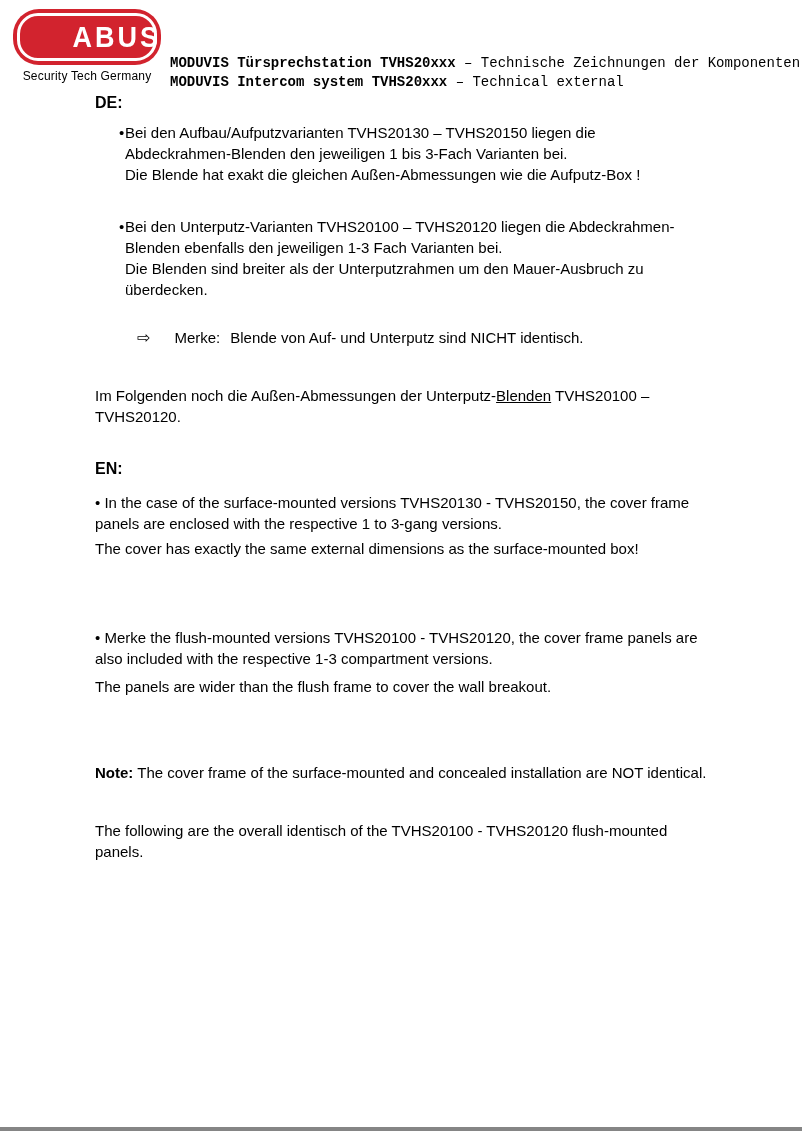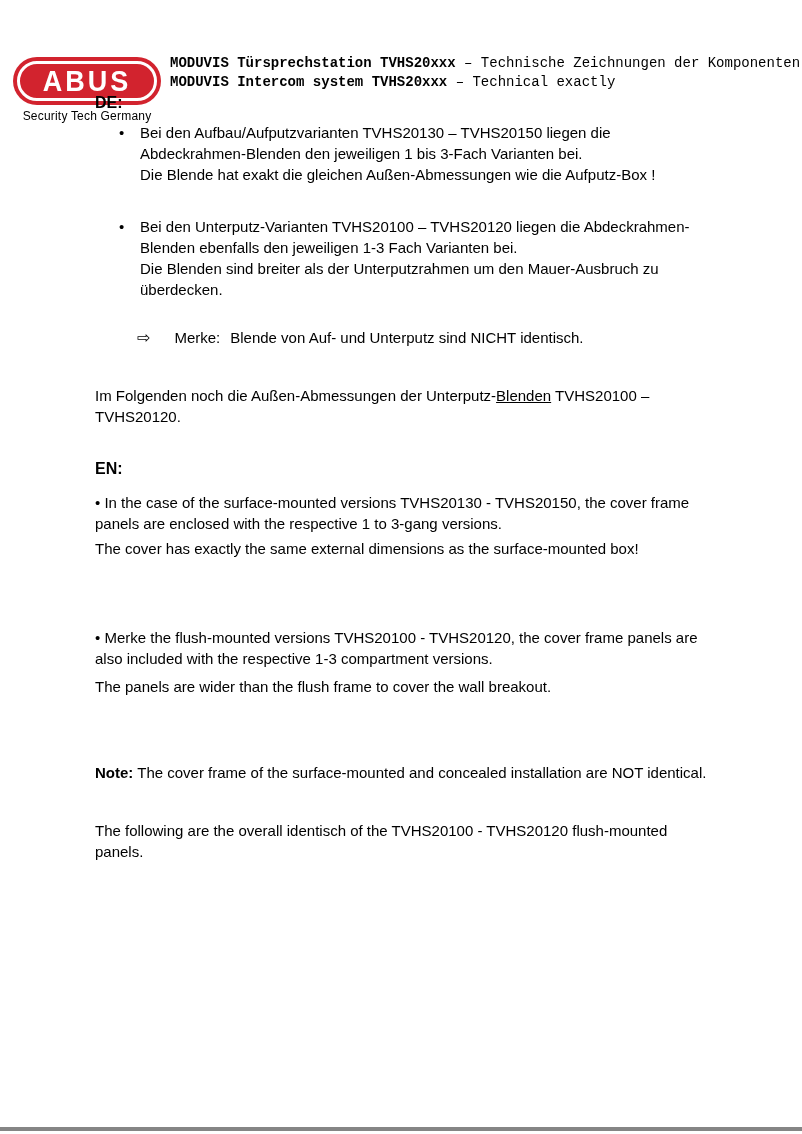--- a/index.html
+++ b/index.html
@@ -11,27 +11,26 @@
     font-family: "Liberation Sans", sans-serif;
     color: #000000;
     overflow: hidden;
     margin: 0 auto;
   }
 
   
   .logo { position: absolute; left: 13px; top: 9px; width: 148px; }
   .logo-pill {
     position: relative;
-    height: 48px;
+    height: 56px;
     background: #d2232e;
     border-radius: 26px;
     display: flex;
     align-items: center;
-    justify-content: center;
-    margin-top: 48px;
+    justify-content: flex-end;
   }
   .logo-pill::after {
     content: "";
     position: absolute;
     inset: 4px;
     border: 3px solid #ffffff;
     border-radius: 21px;
     pointer-events: none;
   }
   .logo-text {
@@ -70,21 +69,21 @@
     position: absolute;
     left: 95px;
     font-size: 15px;
     line-height: 21px;
     white-space: nowrap;
   }
   .h { font-size: 16px; font-weight: bold; }
 
   .bullet { left: 119px; }
   .bullet .marker { position: absolute; left: 0; top: 0; }
-  .bullet .lines { margin-left: 21px; }
+  .bullet .lines { margin-left: 6px; }
 
   .merke { left: 137px; }
   .merke .arrow { font-size: 16px; }
   .merke .merke-label { margin-left: 24px; }
   .merke .merke-text { margin-left: 10px; }
 
   .bottom-bar {
     position: absolute;
     left: 0;
     top: 1127px;
@@ -100,21 +99,21 @@
 
   <div class="logo">
     <div class="logo-pill" style="background: rgb(210, 35, 46);">
       <span class="logo-text">ABUS</span>
     </div>
     <div class="logo-tagline">Security Tech Germany</div>
   </div>
 
   <div class="header">
     <div><span class="b">MODUVIS Türsprechstation TVHS20xxx</span><span> – Technische Zeichnungen der Komponenten</span></div>
-    <div><span class="b">MODUVIS Intercom system TVHS20xxx</span><span> – Technical exactly</span></div>
+    <div><span class="b">MODUVIS Intercom system TVHS20xxx</span><span> – Technical external</span></div>
   </div>
 
   <div class="t h" style="top:92px">DE:</div>
 
   <div class="t bullet" style="top:122px">
     <span class="marker">•</span>
     <div class="lines">
       <div>Bei den Aufbau/Aufputzvarianten TVHS20130 – TVHS20150 liegen die</div>
       <div>Abdeckrahmen-Blenden den jeweiligen 1 bis 3-Fach Varianten bei.</div>
       <div>Die Blende hat exakt die gleichen Außen-Abmessungen wie die Aufputz-Box !</div>

